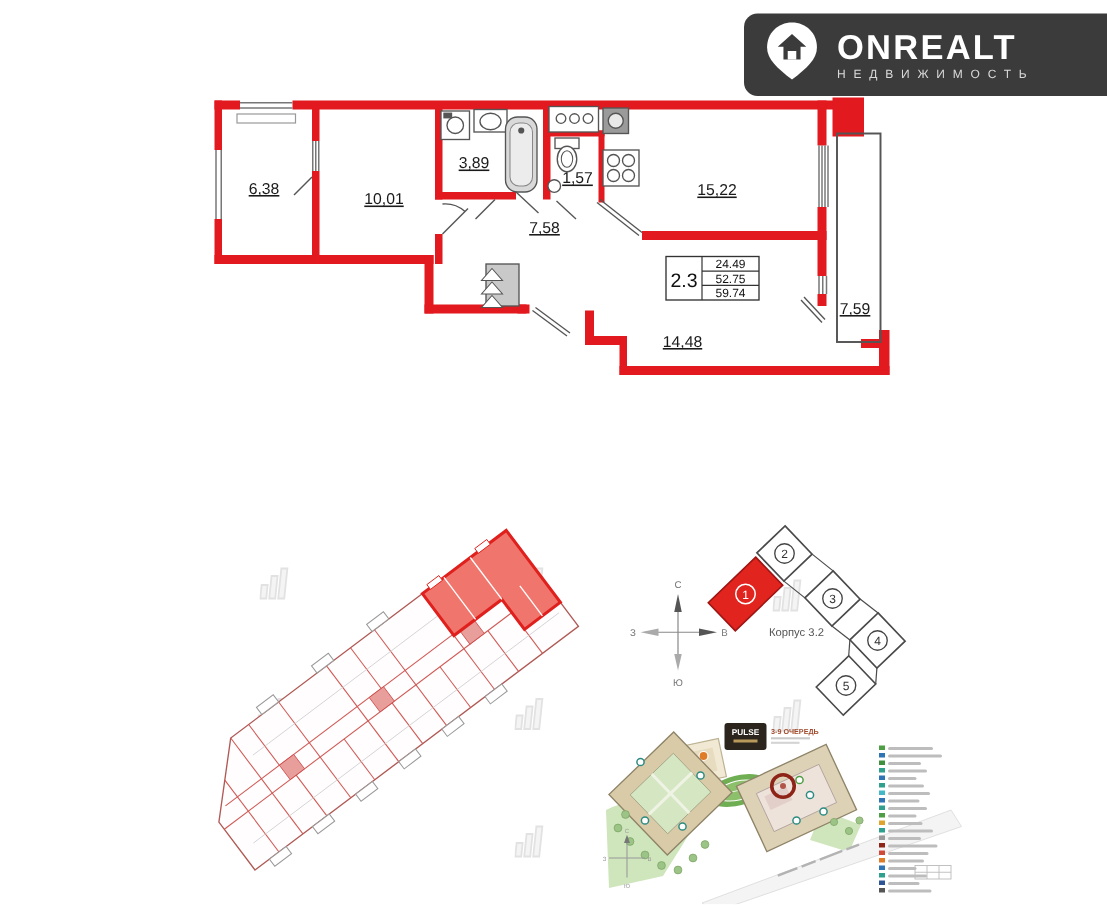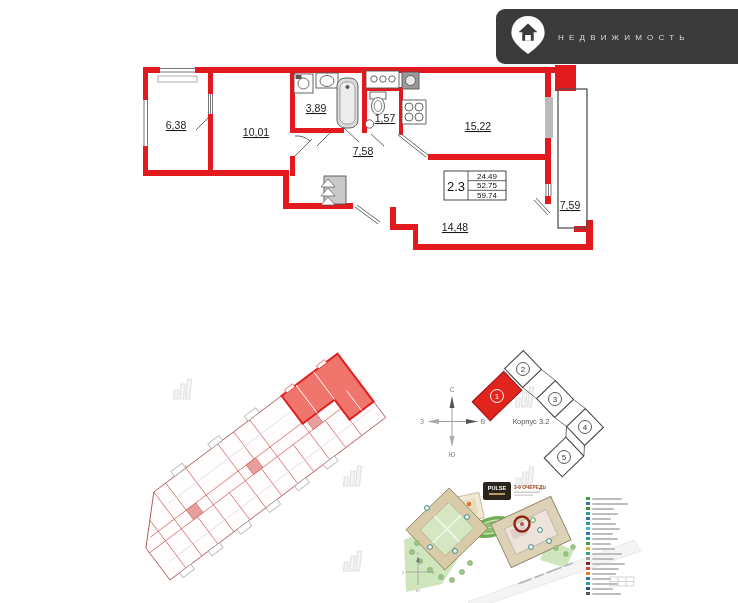--- a/index.html
+++ b/index.html
@@ -84,20 +84,21 @@
 
   <div class="logo-badge">
     <span>
       <svg width="38" height="42" viewBox="0 0 40 44">
         <path d="M20 2 C10 2 2.5 9.5 2.5 19.5 c0 8 7 14.5 17.5 22.5 10.5-8 17.5-14.5 17.5-22.5 C37.5 9.5 30 2 20 2 z" fill="#ffffff"></path>
         <path d="M20 10 l10 9 h-4 v9 h-12 v-9 h-4 z" fill="#3b3b3b"></path>
         <path d="M17 22 h6 v6 h-6 z" fill="#ffffff"></path>
       </svg>
     </span>
     <span class="logo-text">
+      <span class="logo-title">ONREALT</span>
       <span class="logo-sub">НЕДВИЖИМОСТЬ</span>
     </span>
   </div>
 
   <svg class="layer" style="left:130px;top:55px" width="480" height="210" viewBox="130 55 480 210">
 
     <g fill="#e2191e" stroke="none">
       <rect x="143" y="67" width="17" height="6"></rect>
         <rect x="195" y="67" width="362" height="6"></rect>
       <rect x="555" y="65" width="21" height="26"></rect>

